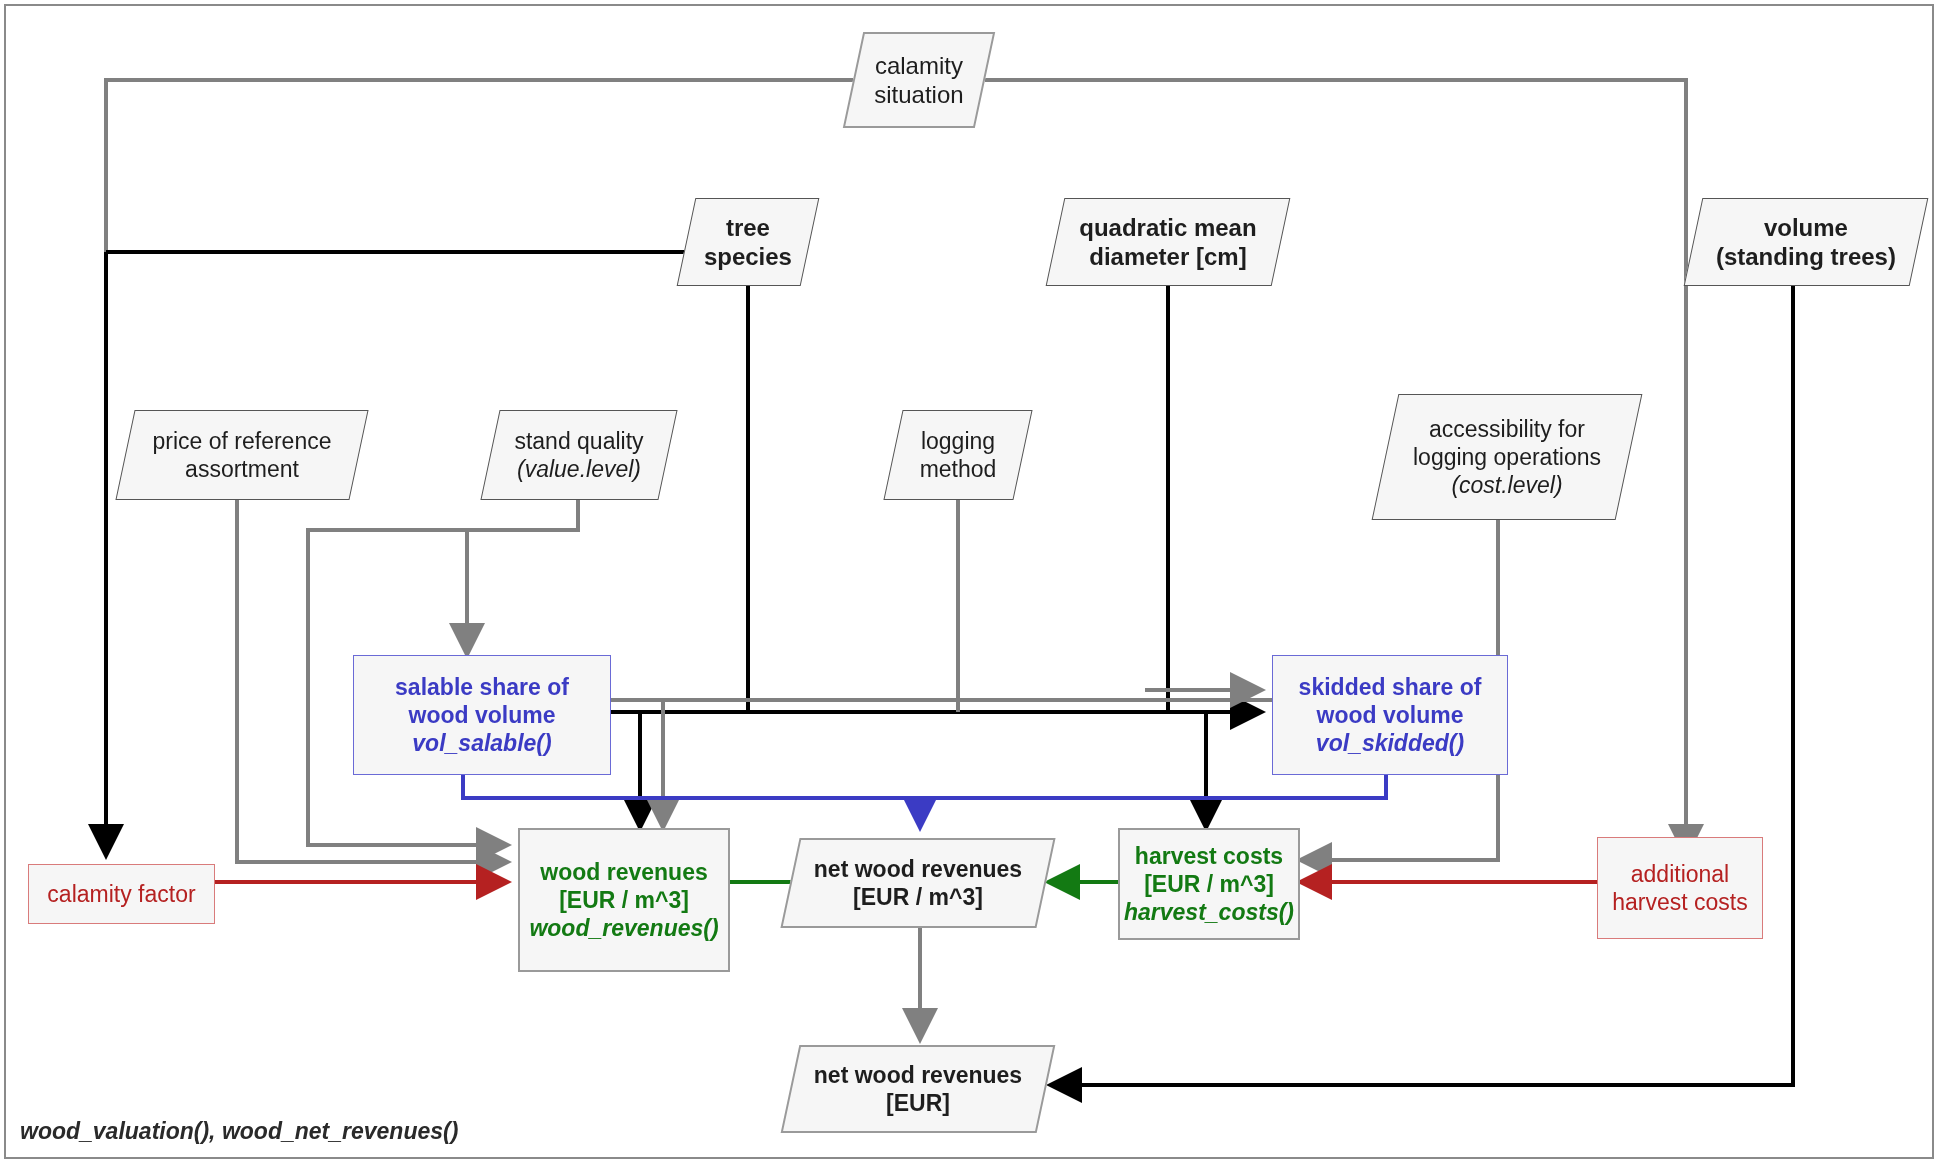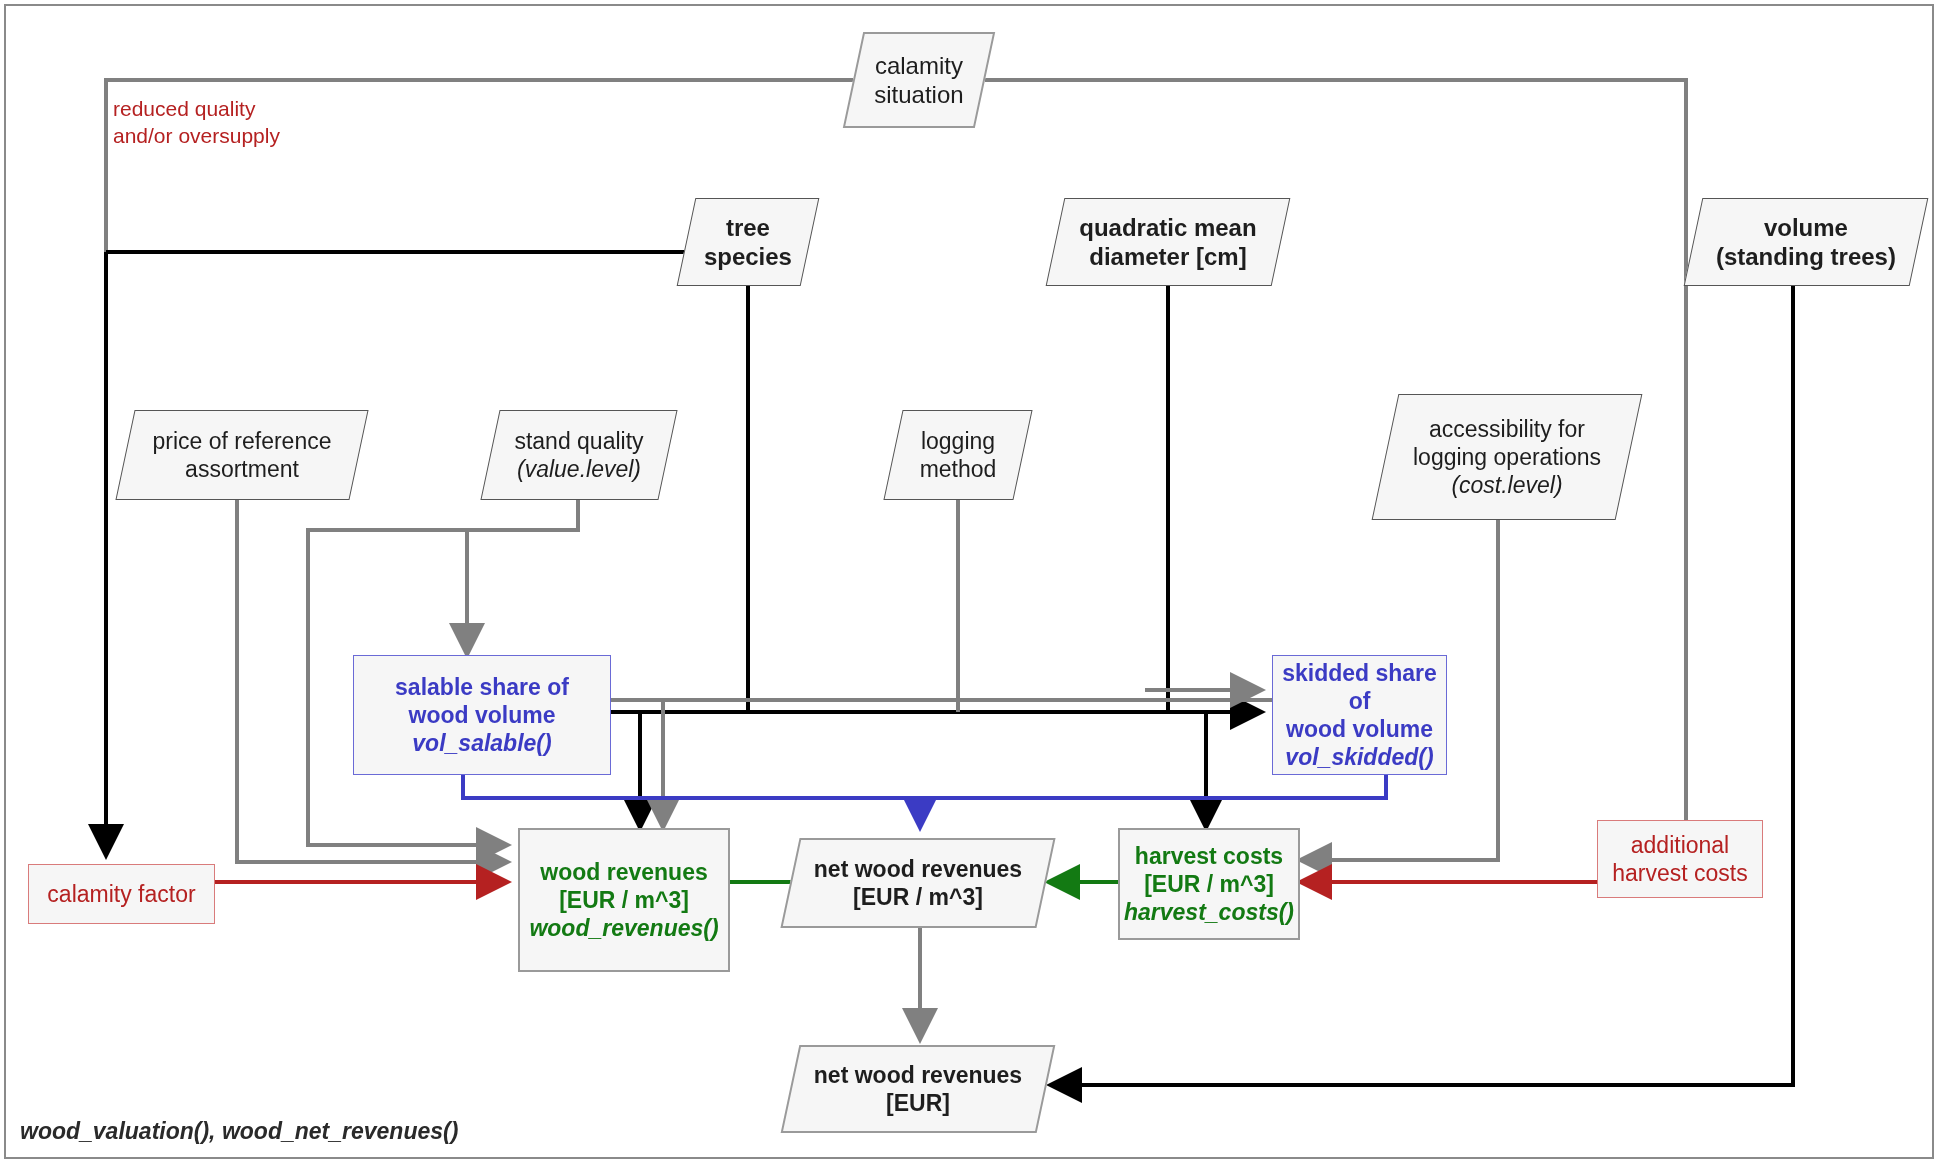--- a/index.html
+++ b/index.html
@@ -167,21 +167,21 @@
   </div>
 
   <div class="node rect rect-blue" style="left:353px;top:655px;width:258px;height:120px;">
     <div class="inner">
       <div class="t-blue fs23">salable share of</div>
       <div class="t-blue fs23">wood volume</div>
       <div class="t-blue fs23 it">vol_salable()</div>
     </div>
   </div>
 
-  <div class="node rect rect-blue" style="left:1272px;top:655px;width:175px;height:120px;">
+  <div class="node rect rect-blue" style="left:1272px;top:655px;width:236px;height:120px;">
     <div class="inner">
       <div class="t-blue fs23">skidded share of</div>
       <div class="t-blue fs23">wood volume</div>
       <div class="t-blue fs23 it">vol_skidded()</div>
     </div>
   </div>
 
   <div class="node rect" style="left:518px;top:828px;width:212px;height:144px;">
     <div class="inner">
       <div class="t-green fs23">wood revenues</div>
@@ -211,27 +211,23 @@
       <div class="t-bold fs23">[EUR]</div>
     </div>
   </div>
 
   <div class="node rect rect-red" style="left:28px;top:864px;width:187px;height:60px;">
     <div class="inner">
       <div class="t-red fs23">calamity factor</div>
     </div>
   </div>
 
-  <div class="node rect rect-red" style="left:1597px;top:820px;width:166px;height:78px;">
+  <div class="node rect rect-red" style="left:1597px;top:837px;width:166px;height:102px;">
     <div class="inner">
       <div class="t-red fs23">additional</div>
       <div class="t-red fs23">harvest costs</div>
     </div>
   </div>
 
-  <div class="lbl-red" style="left:113px;top:95px;">
-    <div>reduced quality</div>
-    <div>and/or oversupply</div>
-  </div>
 
   <div class="caption" style="left:20px;top:1118px;font-style:italic;">wood_valuation(), wood_net_revenues()</div>
 
 </div>
 
 </body></html>

